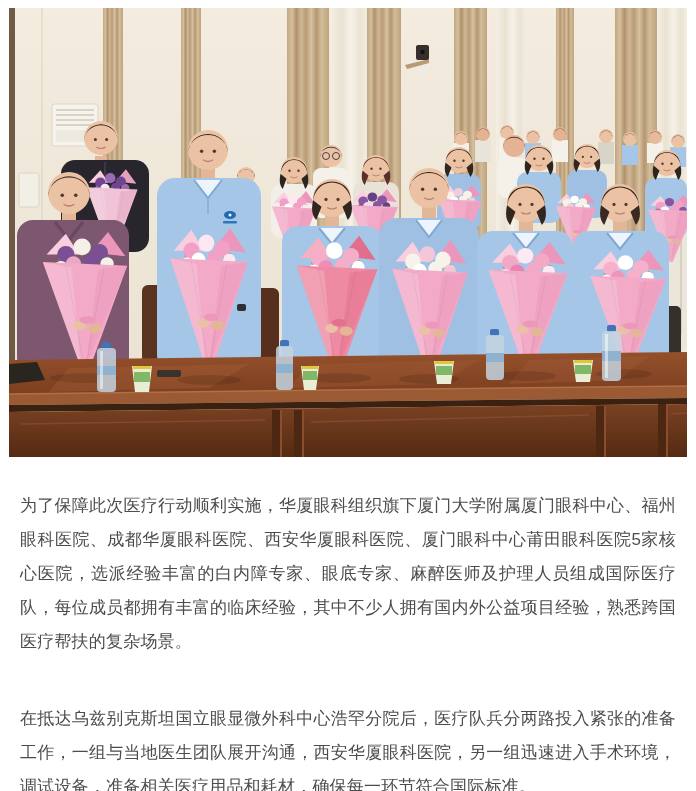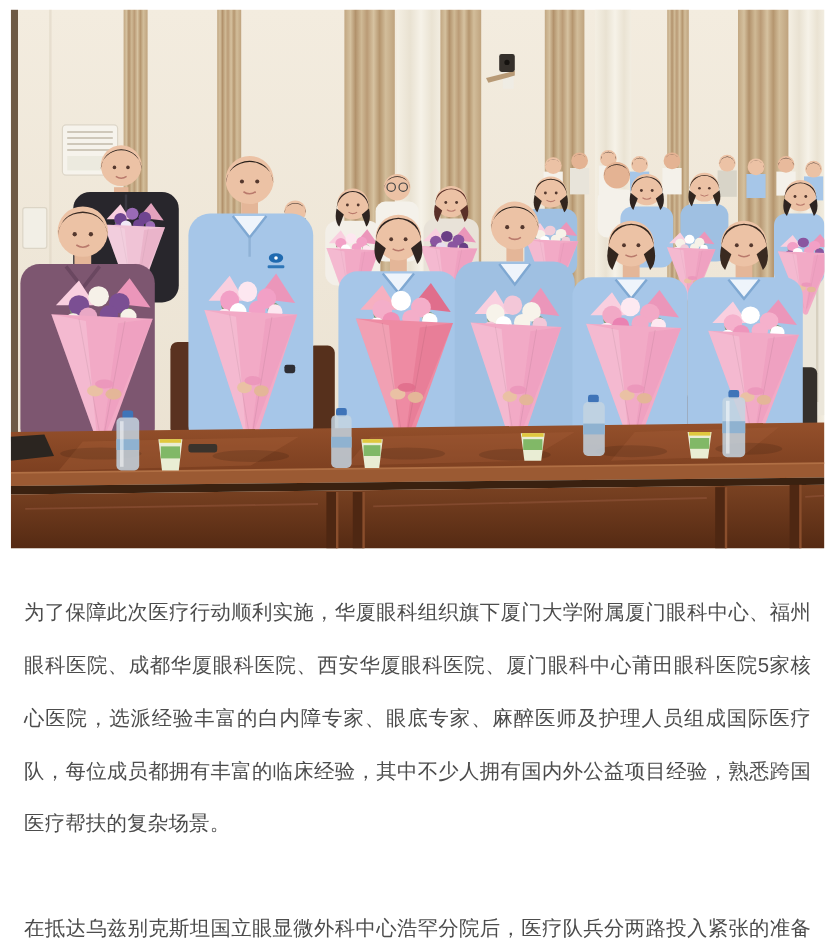--- a/index.html
+++ b/index.html
@@ -4,21 +4,21 @@
 <style>
   html,body{margin:0;padding:0;background:#ffffff;}
   body{width:696px;font-family:"Liberation Sans","DejaVu Sans",sans-serif;}
   .page{width:696px;box-sizing:border-box;padding:8px 9px 10px;}
   figure.photo{margin:0;padding:0;width:678px;height:449px;line-height:0;}
   figure.photo svg{display:block;width:678px;height:449px;}
   .article{padding:0 11px;}
   .article p{
     margin:0;
     font-size:17px;
-    line-height:44px;
+    line-height:34px;
     letter-spacing:.2px;
     color:#4c4c4c;
     text-align:justify;
     word-break:break-all;
   }
   .article p.first{margin:32px 0 43px;}
 </style>
 </head>
 <body>
 

